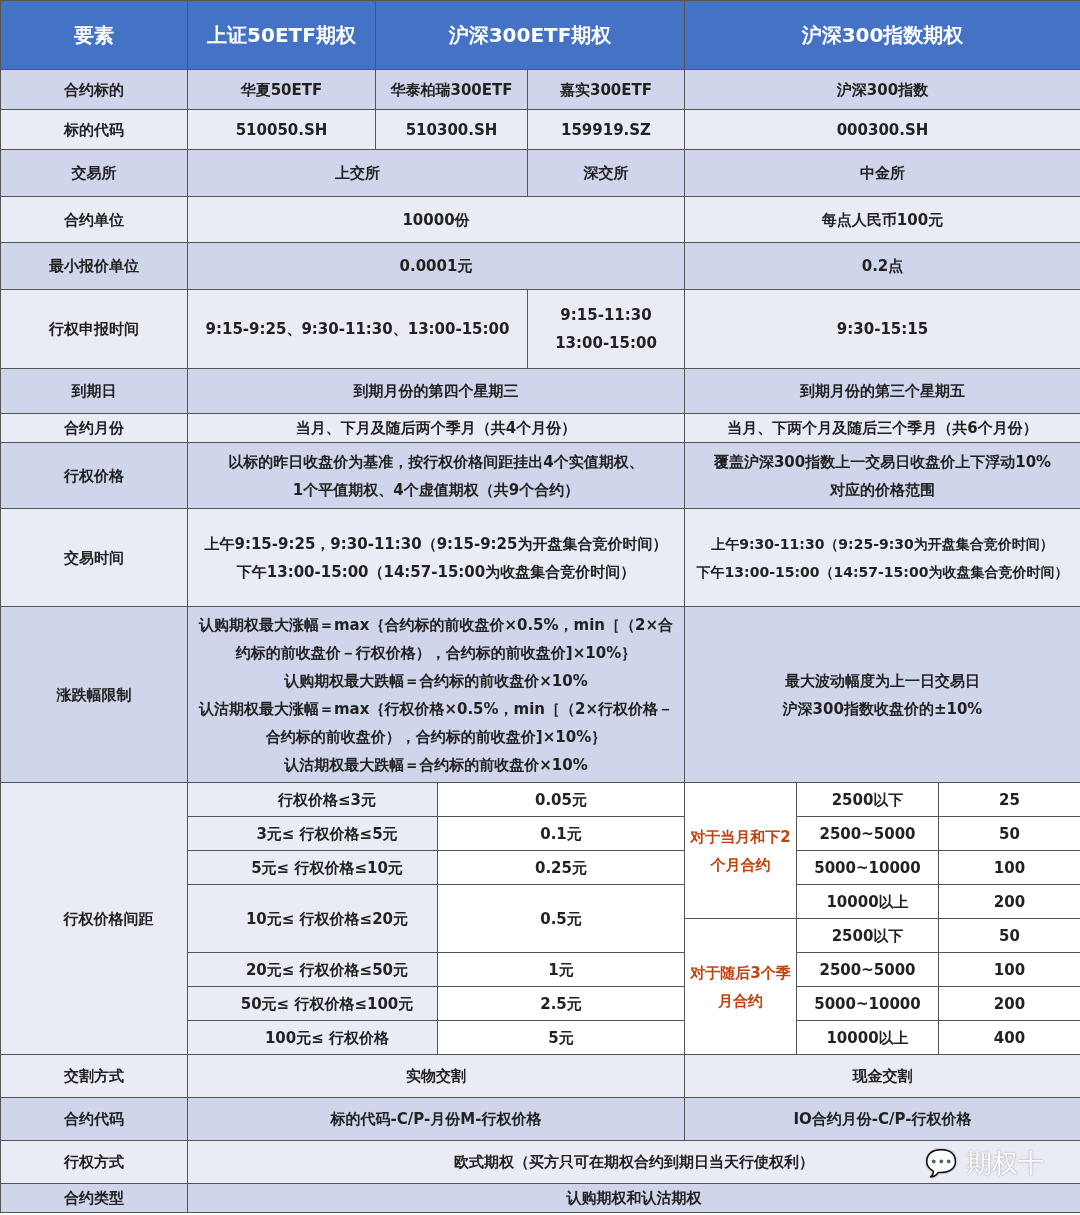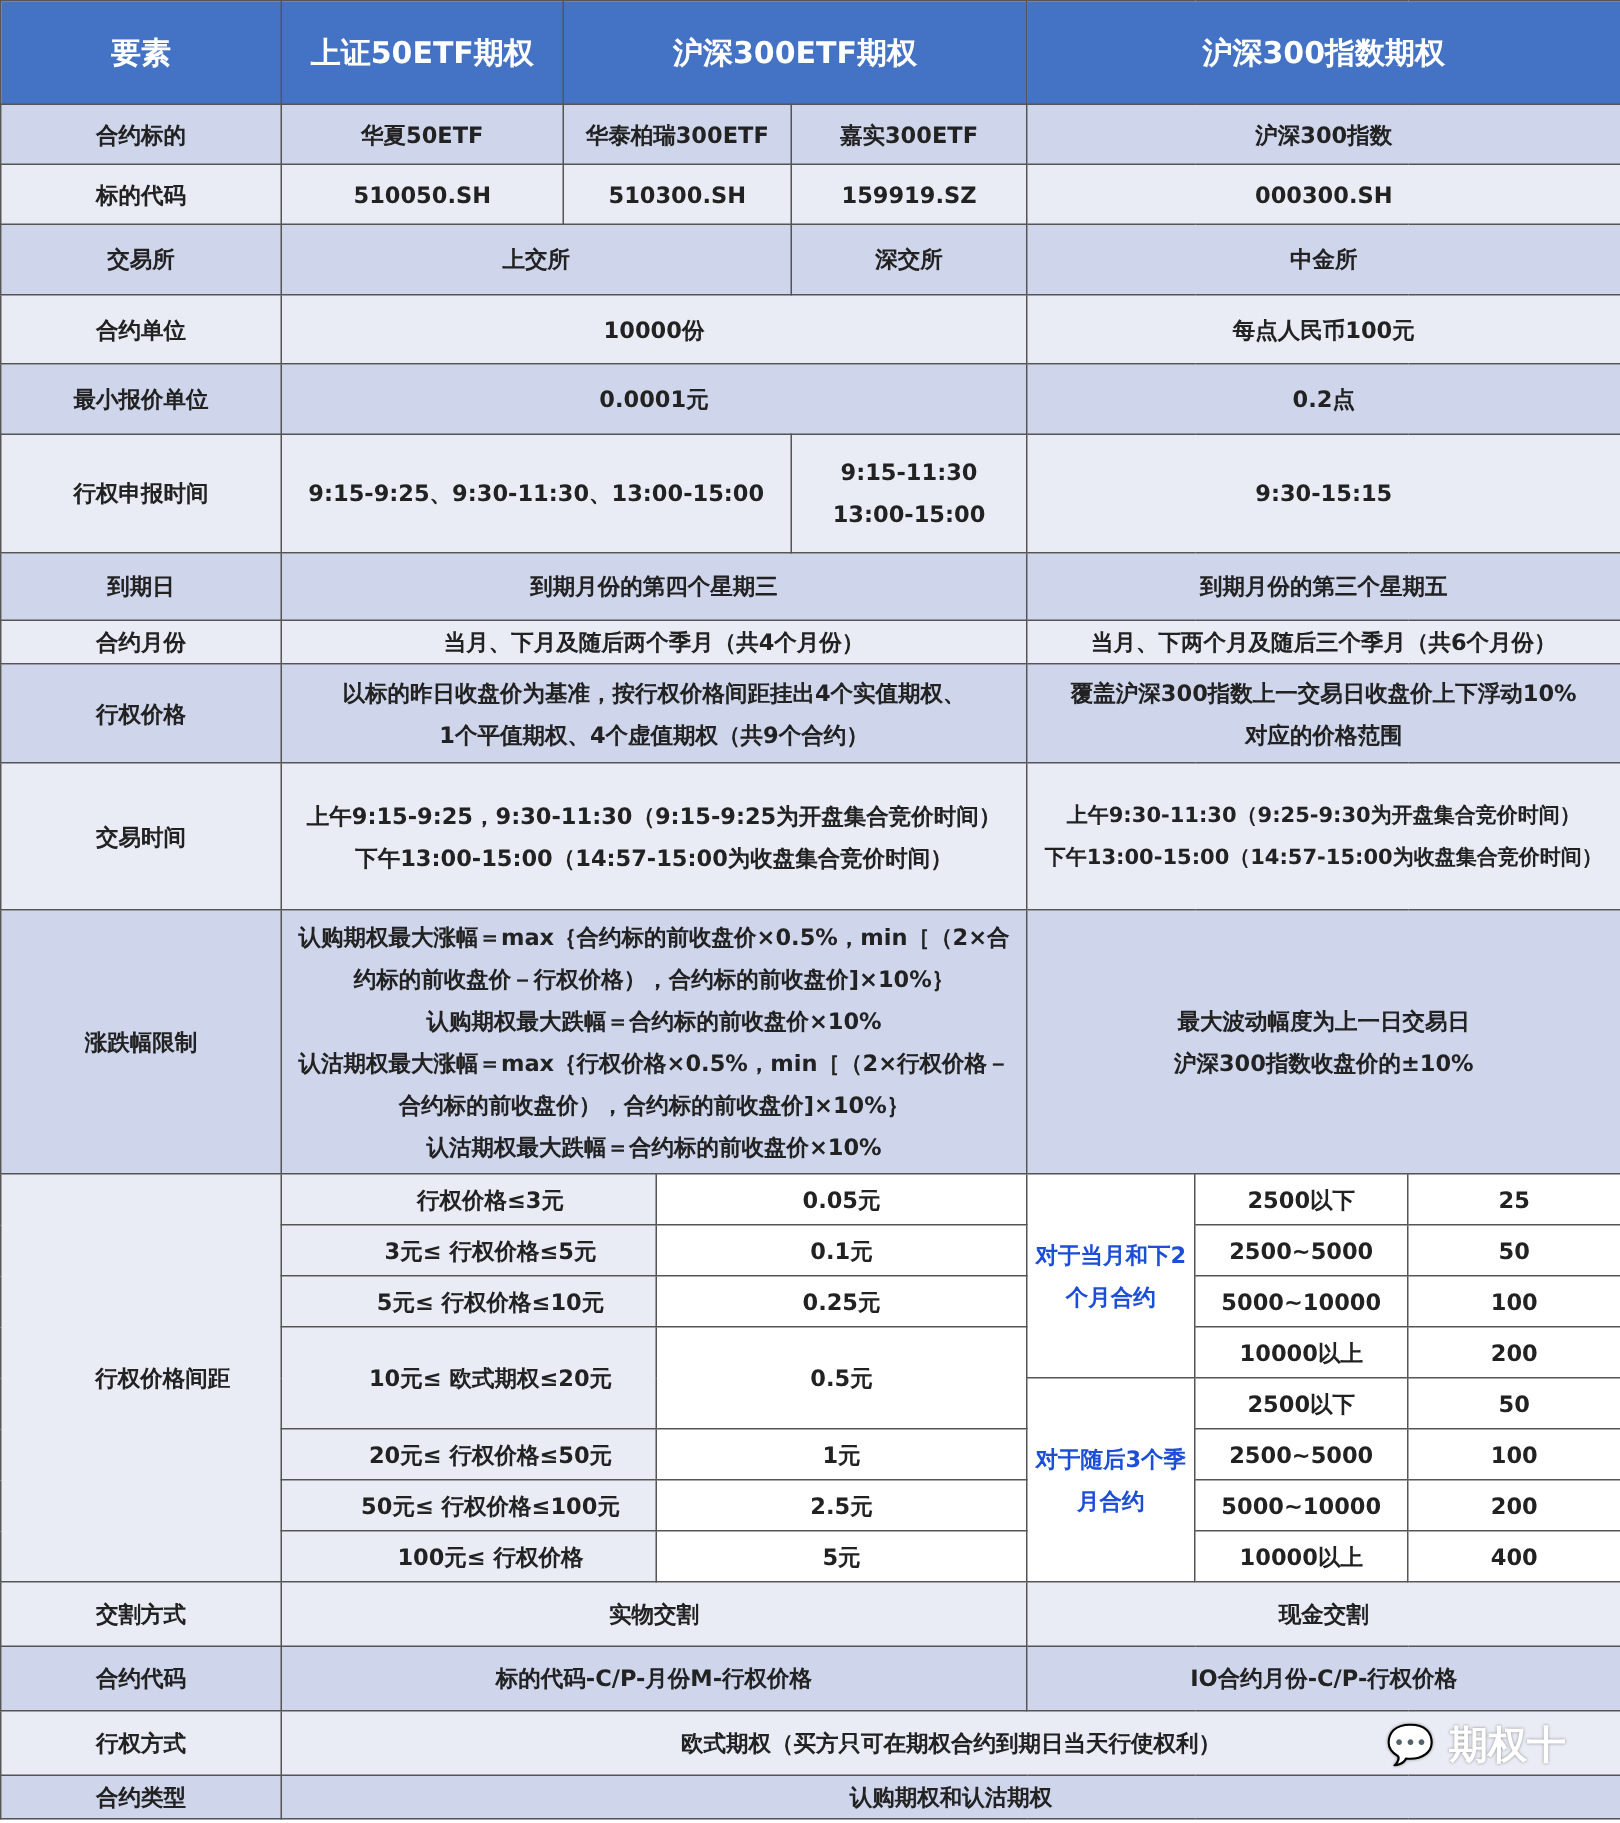--- a/index.html
+++ b/index.html
@@ -3,22 +3,22 @@
 <meta charset="utf-8">
 <style>
 body{margin:0;background:#fff;font-family:"DejaVu Sans","Liberation Sans",sans-serif;}
 .wrap{width:1080px;height:1215px;position:relative;overflow:hidden;}
 table{border-collapse:collapse;width:1080px;table-layout:fixed;}
 td,th{border:1.5px solid #555;text-align:center;vertical-align:middle;font-weight:bold;font-size:15px;color:#222;padding:0 2px;line-height:28px;}
 th{background:#4472c4;color:#fff;font-size:20px;height:68px;}
 .d{background:#cfd5ea;}
 .l{background:#e9ebf5;padding-left:31px;}
 .w{background:#fff;}
-.red{color:#1d4ed8;margin-top:44px;}
-.wm{position:absolute;right:36px;top:1146px;font-size:26px;color:#fff;text-shadow:0 0 2px #888;font-weight:bold;}
+.red{color:#c2410c;margin-top:44px;}
+.wm{position:absolute;right:36px;top:1146px;font-size:26px;color:#fff;text-shadow:0 0 2px #888;font-weight:normal;}
 </style>
 </head>
 <body>
 
 <div class="wrap">
 <table>
 <colgroup>
         <col style="width:187px">
         <col style="width:188px">
         <col style="width:62px">
@@ -147,21 +147,21 @@
           <td class="w">2500~5000</td>
           <td class="w">50</td>
         </tr>
 <tr style="height:34px">
           <td colspan="2" class="l">5元≤ 行权价格≤10元</td>
           <td colspan="2" class="w">0.25元</td>
           <td class="w">5000~10000</td>
           <td class="w">100</td>
         </tr>
 <tr style="height:34px">
-          <td colspan="2" rowspan="2" class="l">10元≤ 欧式期权≤20元</td>
+          <td colspan="2" rowspan="2" class="l">10元≤ 行权价格≤20元</td>
           <td colspan="2" rowspan="2" class="w">0.5元</td>
           <td class="w">10000以上</td>
           <td class="w">200</td>
         </tr>
 <tr style="height:34px">
           <td rowspan="4" class="w red">对于随后3个季月合约</td>
           <td class="w">2500以下</td>
           <td class="w">50</td>
         </tr>
 <tr style="height:34px">

